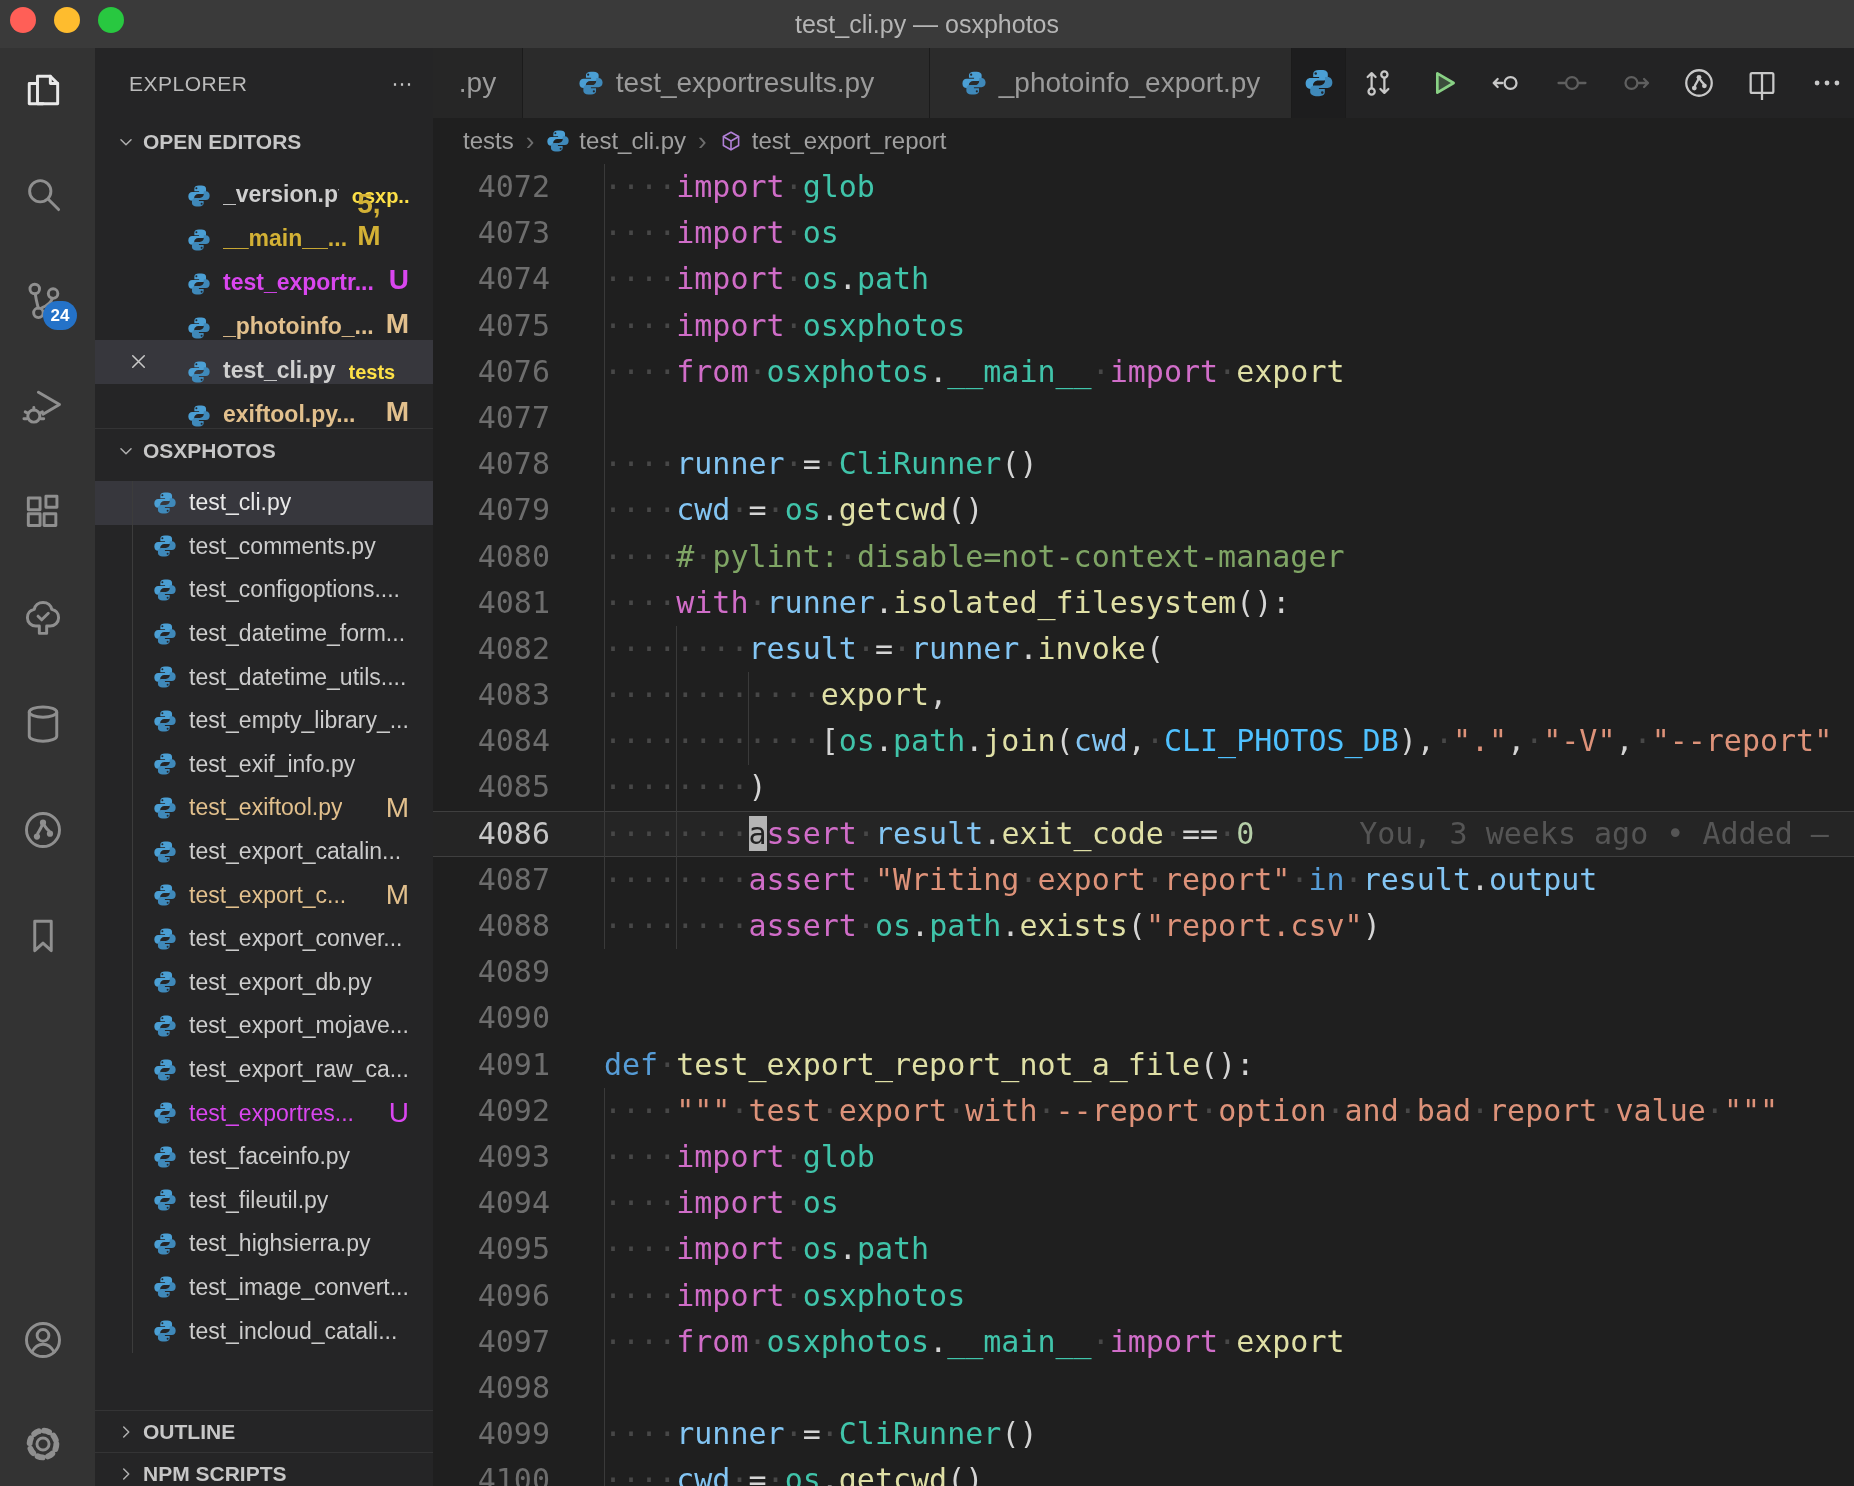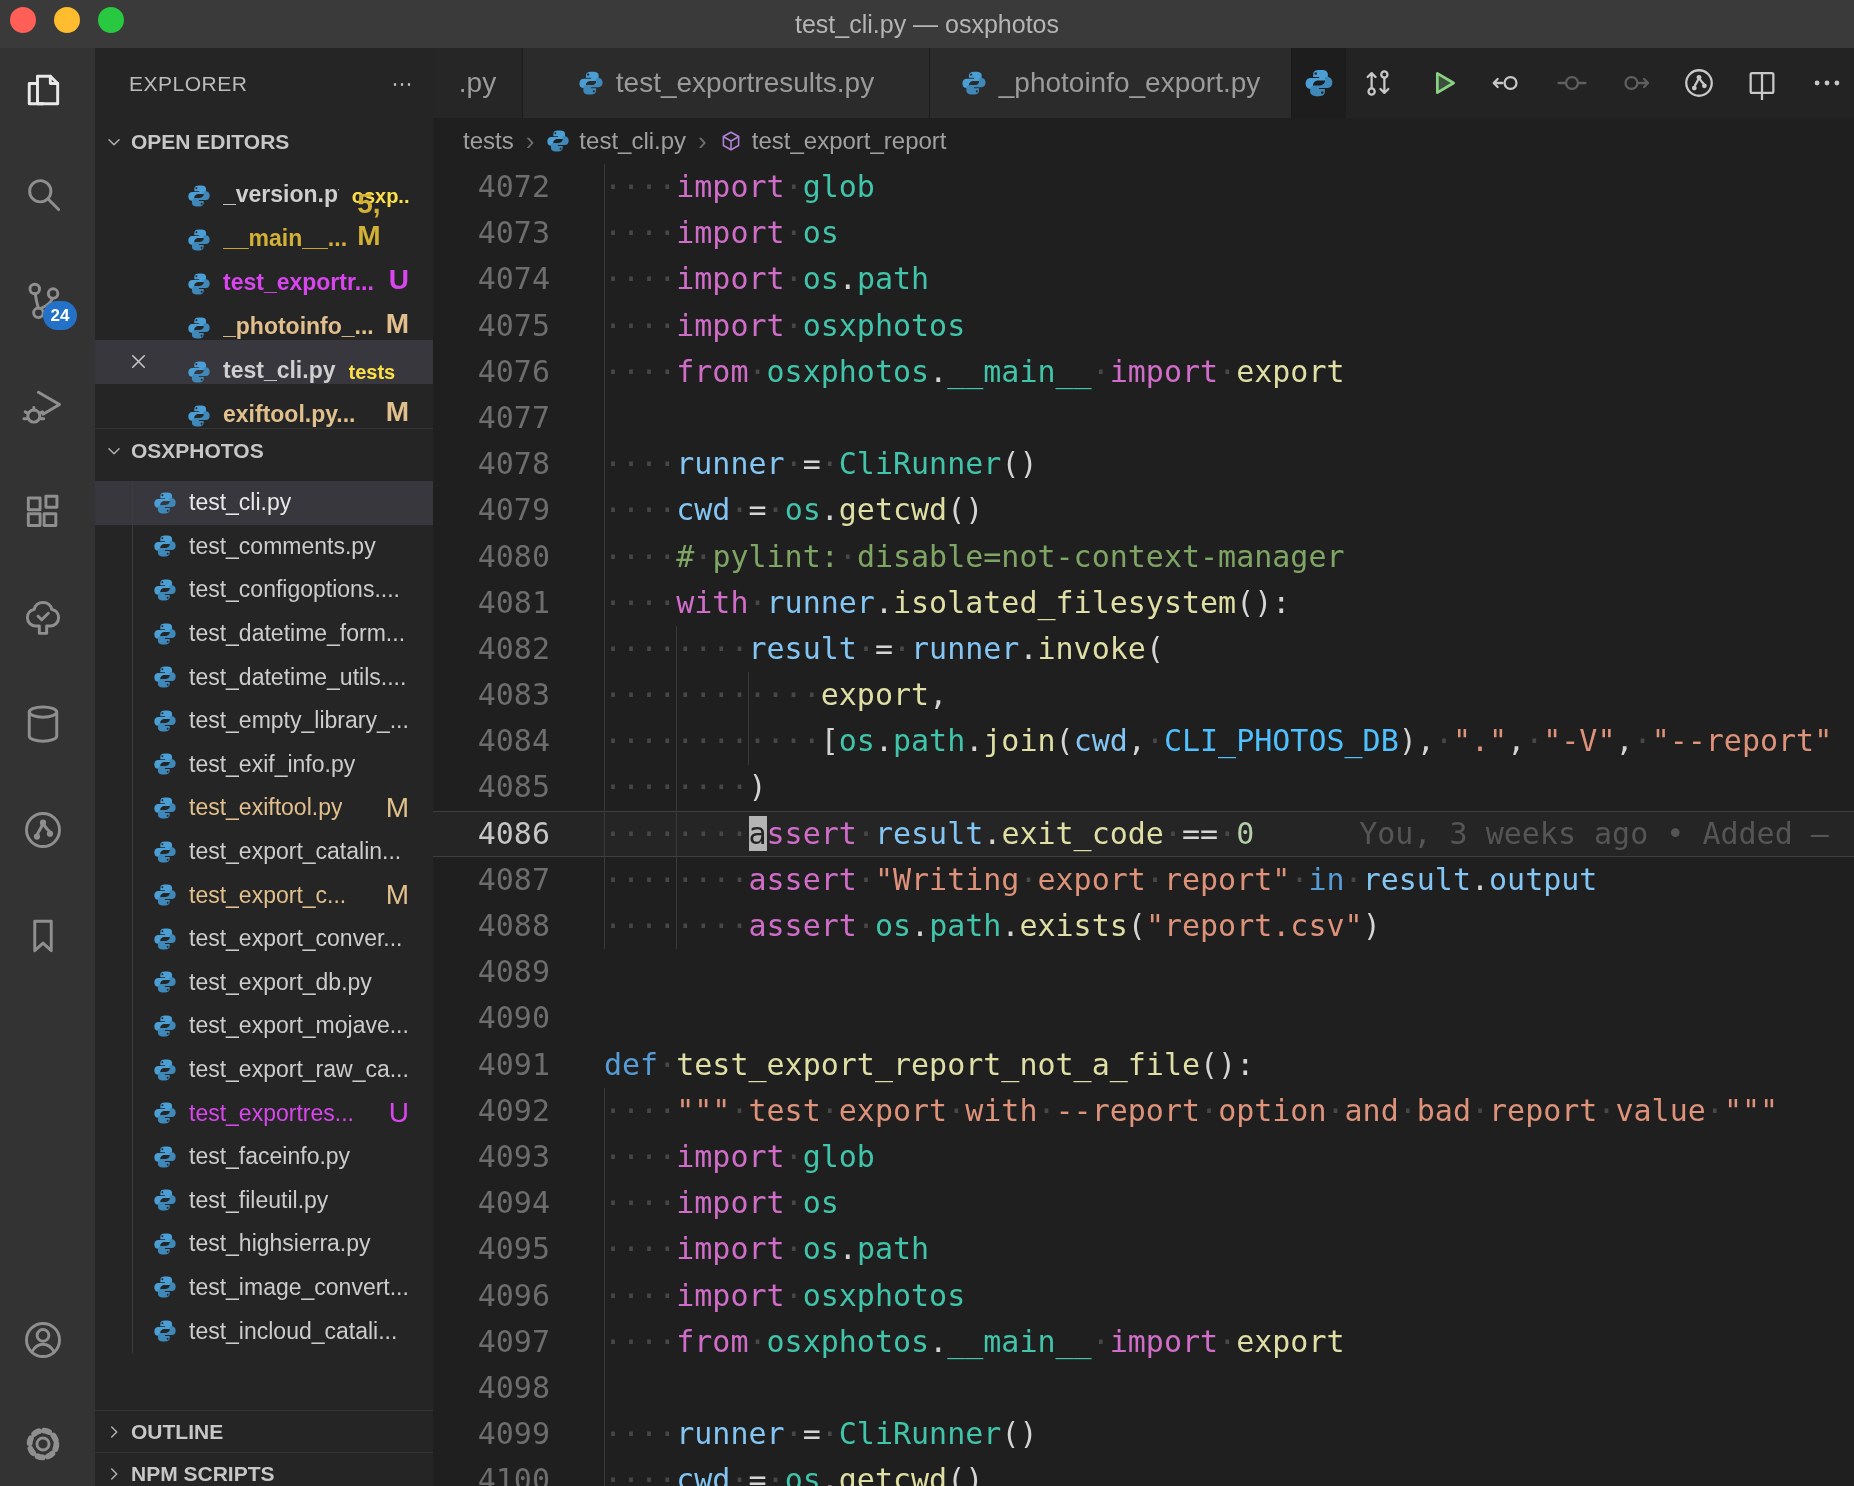--- a/index.html
+++ b/index.html
@@ -14,21 +14,21 @@
   .main{display:flex;height:1446px;}
   .activitybar{width:95px;background:#333333;position:relative;flex:0 0 95px;}
   .act-item{position:absolute;left:19px;width:48px;height:48px;display:flex;align-items:center;justify-content:center;color:#8f8f8f;}
   .act-item.active{color:#e9e9e9;}
   .act-badge{position:absolute;right:-10px;bottom:-6px;min-width:34px;height:29px;border-radius:15px;background:#2472c8;color:#fff;font-size:17px;font-weight:bold;display:flex;align-items:center;justify-content:center;padding:0 4px;}
   
   .sidebar{width:338px;flex:0 0 338px;background:#252526;display:flex;flex-direction:column;overflow:hidden;position:relative;}
   .sb-header{height:72px;display:flex;align-items:center;padding:0 20px 0 34px;color:#bbbbbb;font-size:21px;letter-spacing:.5px;}
   .sb-header .grow{flex:1;}
   .sb-header .dots{color:#c5c5c5;}
-  .sec-h{height:44px;display:flex;align-items:center;gap:6px;padding-left:8px;font-weight:bold;font-size:21px;color:#c7c7c7;flex:0 0 44px;}
+  .sec-h{height:44px;display:flex;align-items:center;gap:6px;padding-left:20px;font-weight:bold;font-size:21px;color:#c7c7c7;flex:0 0 44px;}
   .sec-h .chev{color:#b0b0b0;display:flex;}
   .sec-h.bordered{border-top:1px solid rgba(255,255,255,0.07);}
   .oe-row{height:44px;flex:0 0 44px;display:flex;align-items:flex-end;padding-left:92px;padding-right:24px;font-size:23px;position:relative;color:#cfcfcf;font-weight:bold;}
   .oe-row .close{position:absolute;left:32px;top:10px;color:#c8c8c8;display:flex;}
   .oe-row.activefile{background:#37373d;}
   .pyico{display:flex;flex:0 0 auto;margin-right:12px;}
   .fname{white-space:nowrap;overflow:hidden;}
   .fdesc{color:#fde047;font-size:20px;margin-left:13px;white-space:nowrap;overflow:hidden;}
   .fbadge{margin-left:auto;font-size:28px;padding-left:10px;}
   .c-default{color:#cfcfcf;} .c-warning{color:#d3b135;} .c-added{color:#d946ef;} .c-modified{color:#e2c08d;}

